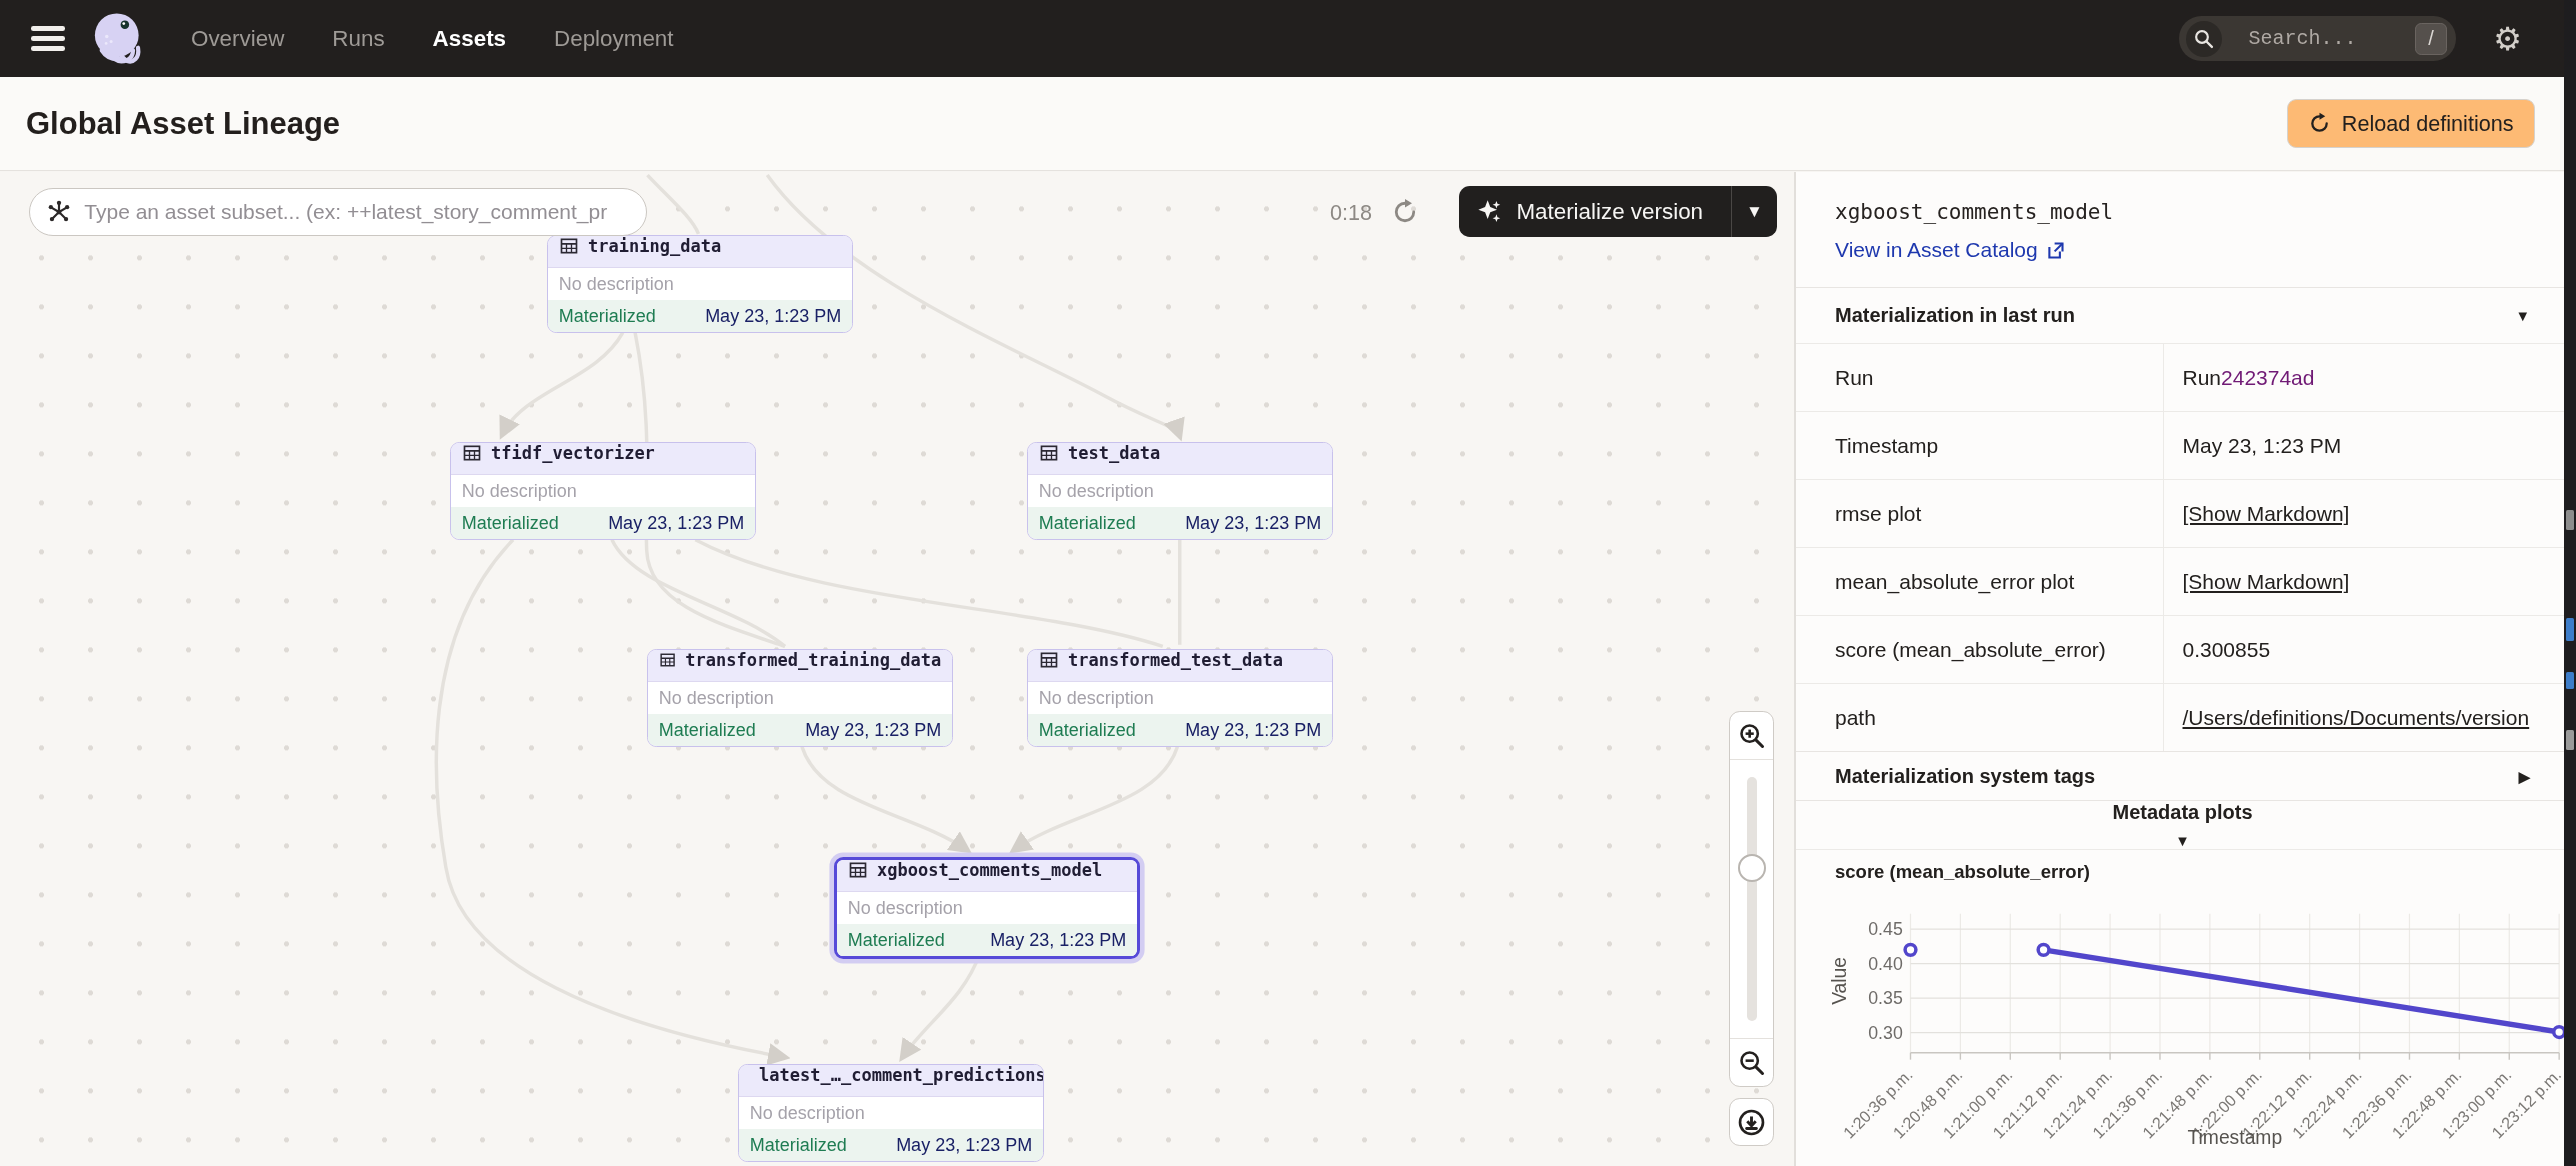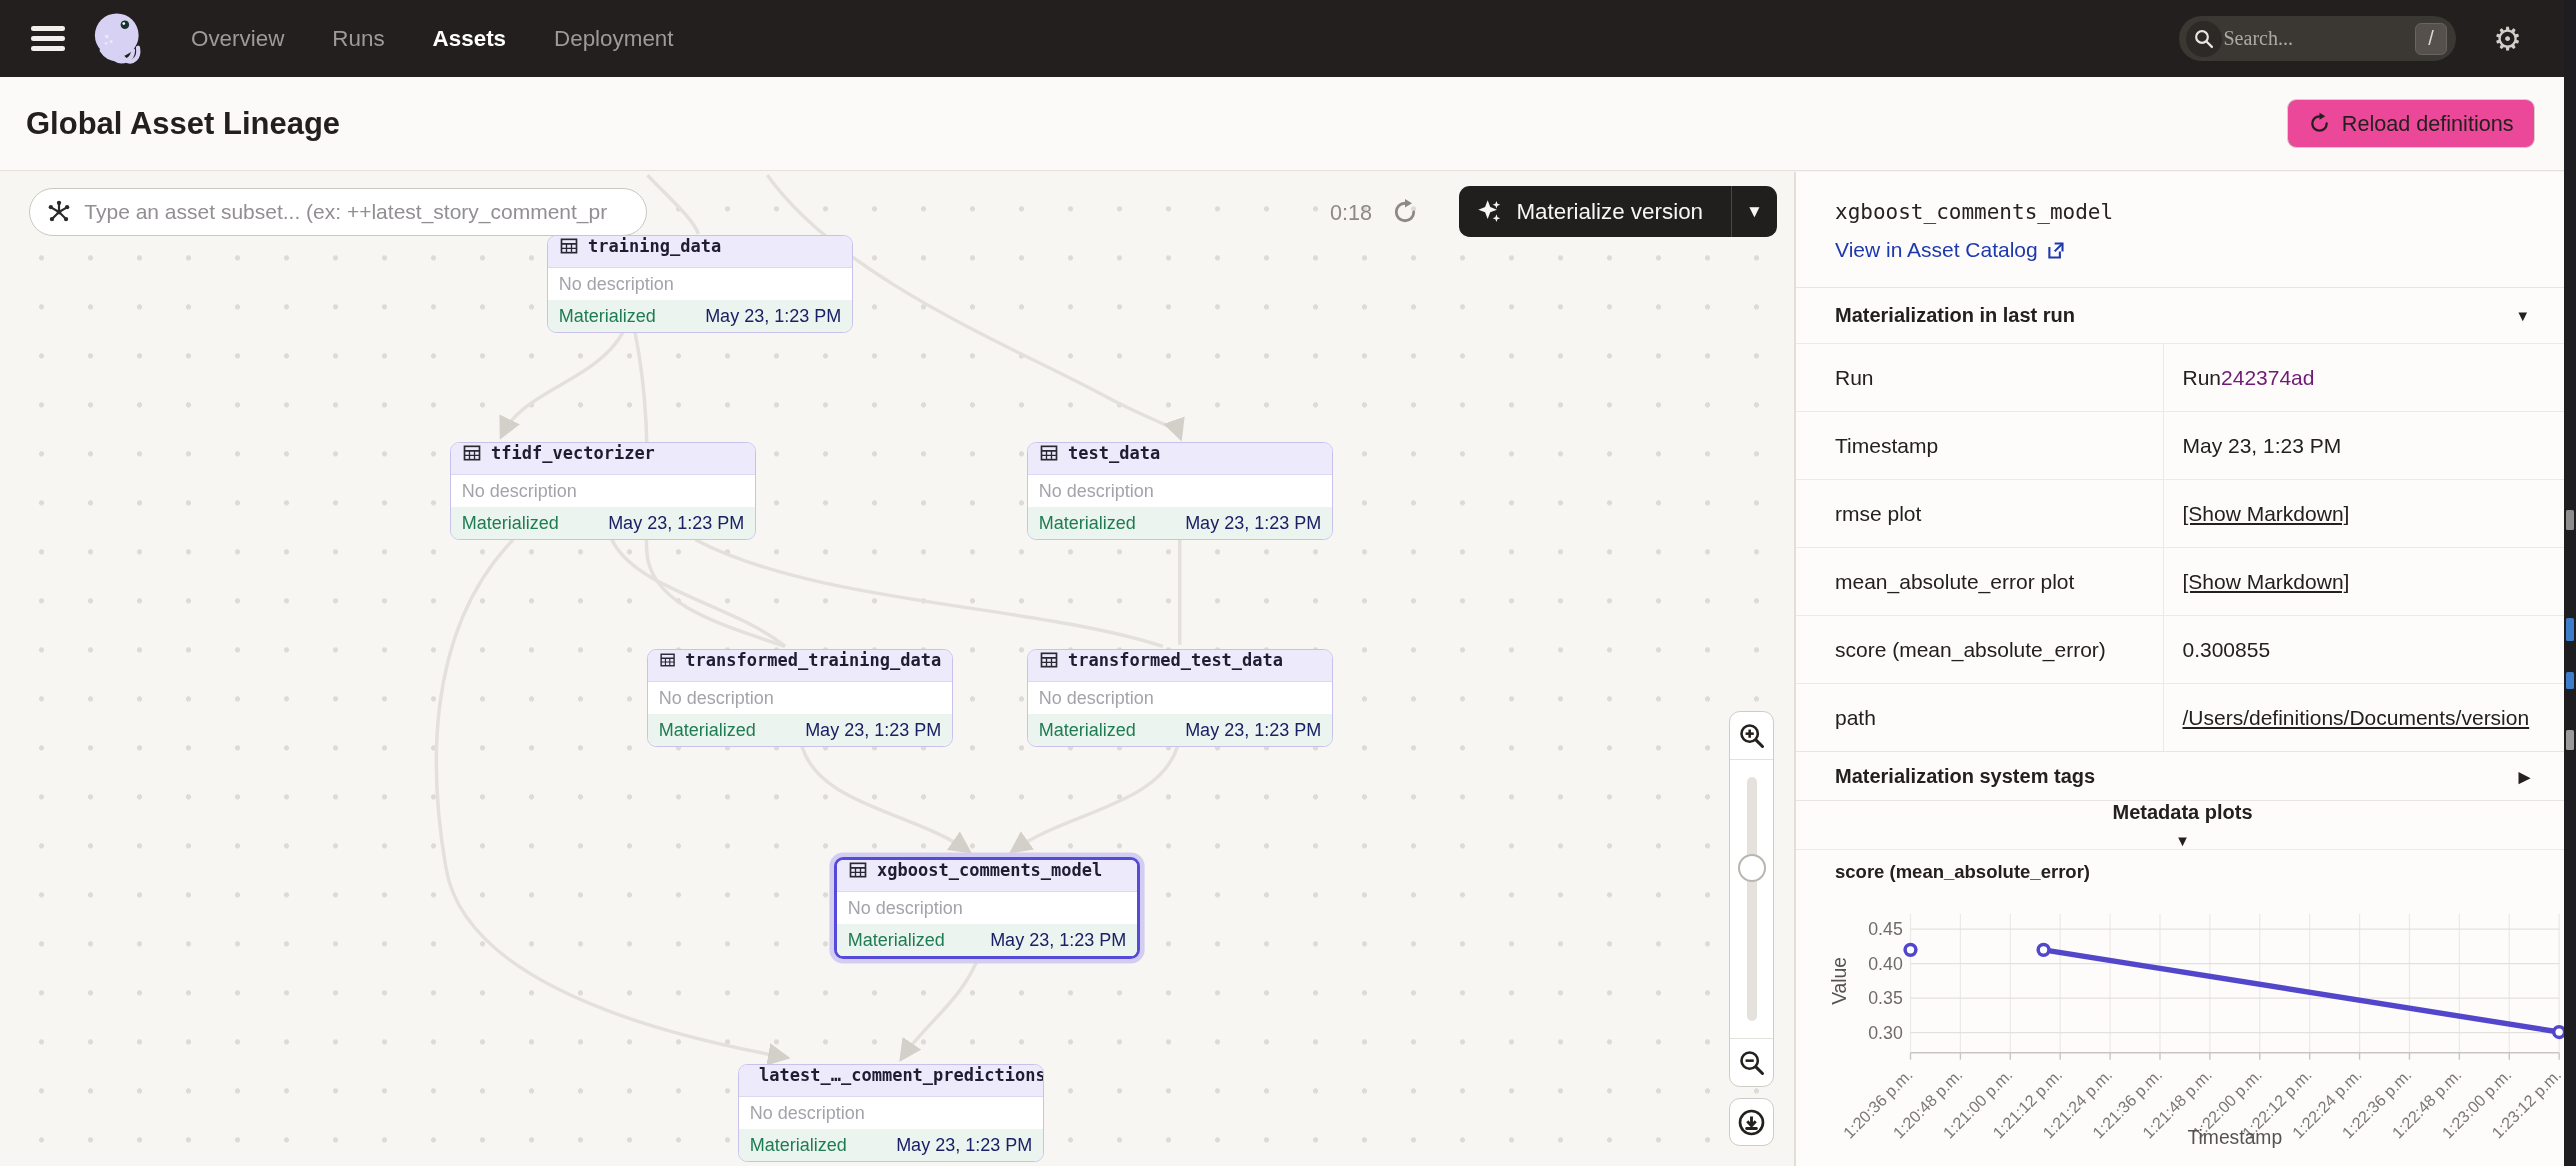--- a/index.html
+++ b/index.html
@@ -12,31 +12,31 @@
        display:flex;align-items:center;padding:0 31px;}
   .hamburger{width:34px;height:26px;display:flex;flex-direction:column;justify-content:space-between;cursor:pointer;margin-right:23px;}
   .hamburger span{display:block;height:5.4px;border-radius:2.3px;background:#f2efec;}
   .logo{width:60px;height:60px;margin-right:43px;}
   .nav-items{display:flex;gap:48px;align-items:center;}
   .nav-item{font-size:22.4px;color:#9e9a96;cursor:pointer;}
   .nav-item.active{color:#ffffff;font-weight:700;}
   .search-pill{margin-left:auto;width:277px;height:45px;border-radius:22.4px;background:#3B3733;
        display:flex;align-items:center;padding:0 9.3px 0 6.2px;}
   .search-circ{width:36px;height:36px;border-radius:50%;background:#2C2926;display:flex;align-items:center;justify-content:center;flex:0 0 auto;}
-  .search-input{flex:1;background:transparent;border:none;outline:none;color:#e8e5e1;font-size:20px;margin-left:0;min-width:0;font-family:Liberation Serif, serif;}
+  .search-input{flex:1;background:transparent;border:none;outline:none;color:#e8e5e1;font-size:20px;margin-left:25px;min-width:0;font-family:Liberation Mono, monospace;}
   .search-input::placeholder{color:#aFA9A4;color:#afa9a4;}
   .slash-key{width:32px;height:32px;border-radius:6.2px;background:#55504C;border:0.8px solid #6a6460;
        color:#dcd8d4;font-size:20px;display:flex;align-items:center;justify-content:center;flex:0 0 auto;}
   .gear{margin-left:37px;margin-right:23px;font-size:32px;color:#d2cec9;cursor:pointer;line-height:1;}
 
   
   .page-header{position:absolute;left:0;top:77px;width:2576px;height:94px;background:#FBFAF8;
        border-bottom:1.5px solid #E5E2DE;display:flex;align-items:center;padding:0 26px;}
   .page-title{font-size:31px;font-weight:700;color:#231F1D;}
-  .reload-btn{margin-left:auto;height:49px;border:1.5px solid #D5D2CE;border-radius:9.3px;background:#ec4899;
+  .reload-btn{margin-left:auto;height:49px;border:1.5px solid #D5D2CE;border-radius:9.3px;background:#fdba74;
        display:flex;align-items:center;gap:10.8px;padding:0 20px;font-size:21.6px;color:#23201E;cursor:pointer;margin-right:15.5px;}
 
   
   .main{position:absolute;left:0;top:172px;width:2576px;height:995px;}
   .graph-area{position:absolute;left:0;top:0;width:1794px;height:995px;background-color:#F8F6F3;
        background-image:radial-gradient(circle,#DEDAD5 2.6px,transparent 2.7px);
        background-size:49px 49px;background-position:17px 12.4px;overflow:hidden;}
   .edges{position:absolute;left:0;top:0;z-index:1;}
   .panel-divider{position:absolute;left:1794px;top:0;width:1.5px;height:995px;background:#E2DFDB;z-index:5;}
 

